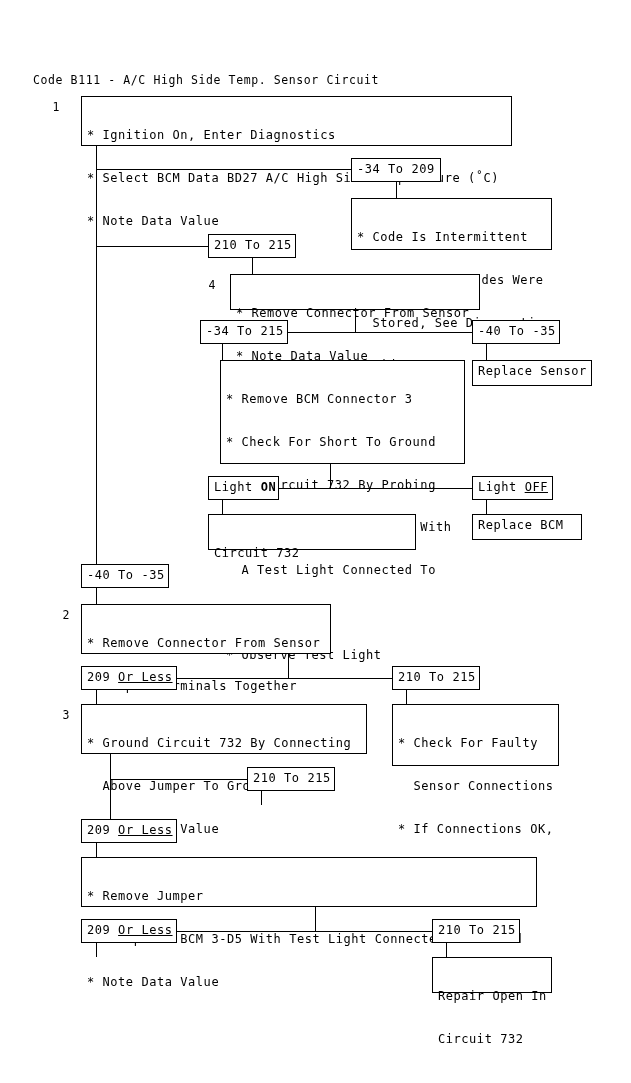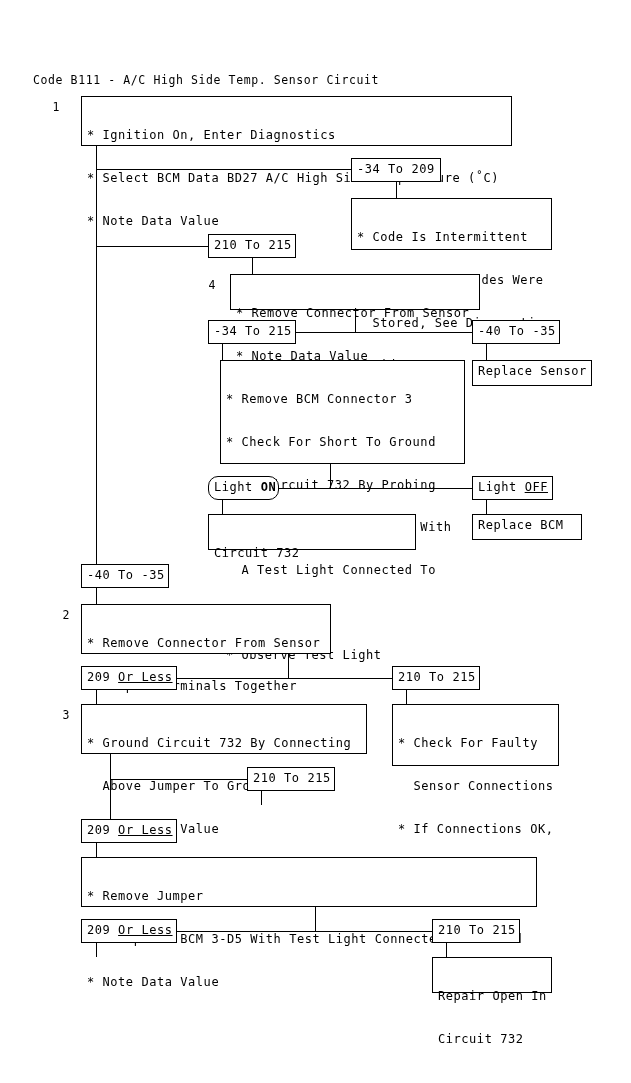--- a/index.html
+++ b/index.html
@@ -89,42 +89,42 @@
 
   <div class="step-num" style="left:196px; top:278px; width:20px;">4</div>
   <div class="box" style="left:230px; top:274px; width:250px; height:36px;">
     <span class="bullet-line">* Remove Connector From Sensor</span>
     <span class="bullet-line">* Note Data Value</span>
   </div>
 
   <div class="line vline" style="left:355px; top:310px; height:22px;"></div>
   <div class="line hline" style="left:208px; top:332px; width:352px;"></div>
 
-  <div class="box" style="left:208px; top:320px; width:88px; height:24px;">-34 To 215</div>
+  <div class="box" style="left:200px; top:320px; width:88px; height:24px;">-34 To 215</div>
   <div class="box" style="left:472px; top:320px; width:88px; height:24px;">-40 To -35</div>
 
   <div class="line vline" style="left:222px; top:344px; height:16px;"></div>
   <div class="line vline" style="left:486px; top:344px; height:16px;"></div>
 
   <div class="box" style="left:472px; top:360px; width:120px; height:26px;">Replace Sensor</div>
 
   <div class="box" style="left:220px; top:360px; width:245px; height:104px;">
     <span class="bullet-line">* Remove BCM Connector 3</span>
     <span class="bullet-line">* Check For Short To Ground</span>
     <span class="bullet-line">  In Circuit 732 By Probing</span>
     <span class="bullet-line">  Connector Terminal 3D5 With</span>
     <span class="bullet-line">  A Test Light Connected To</span>
     <span class="bullet-line">  12 Volts</span>
     <span class="bullet-line">* Observe Test Light</span>
   </div>
 
   <div class="line vline" style="left:330px; top:464px; height:24px;"></div>
   <div class="line hline" style="left:208px; top:488px; width:338px;"></div>
 
-  <div class="box" style="left:208px; top:476px; width:71px; height:24px;border-radius:10px;"><span>Light </span><b>ON</b></div>
+  <div class="box" style="left:208px; top:476px; width:71px; height:24px;"><span>Light </span><b>ON</b></div>
 
   <div class="box" style="left:472px; top:476px; width:81px; height:24px;"><span>Light </span><u>OFF</u></div>
 
   <div class="line vline" style="left:222px; top:500px; height:14px;"></div>
   <div class="line vline" style="left:486px; top:500px; height:14px;"></div>
 
   <div class="box" style="left:208px; top:514px; width:208px; height:36px;">
     <span class="bullet-line">Circuit 732</span>
   </div>
   <div class="box" style="left:472px; top:514px; width:110px; height:26px;">Replace BCM</div>

